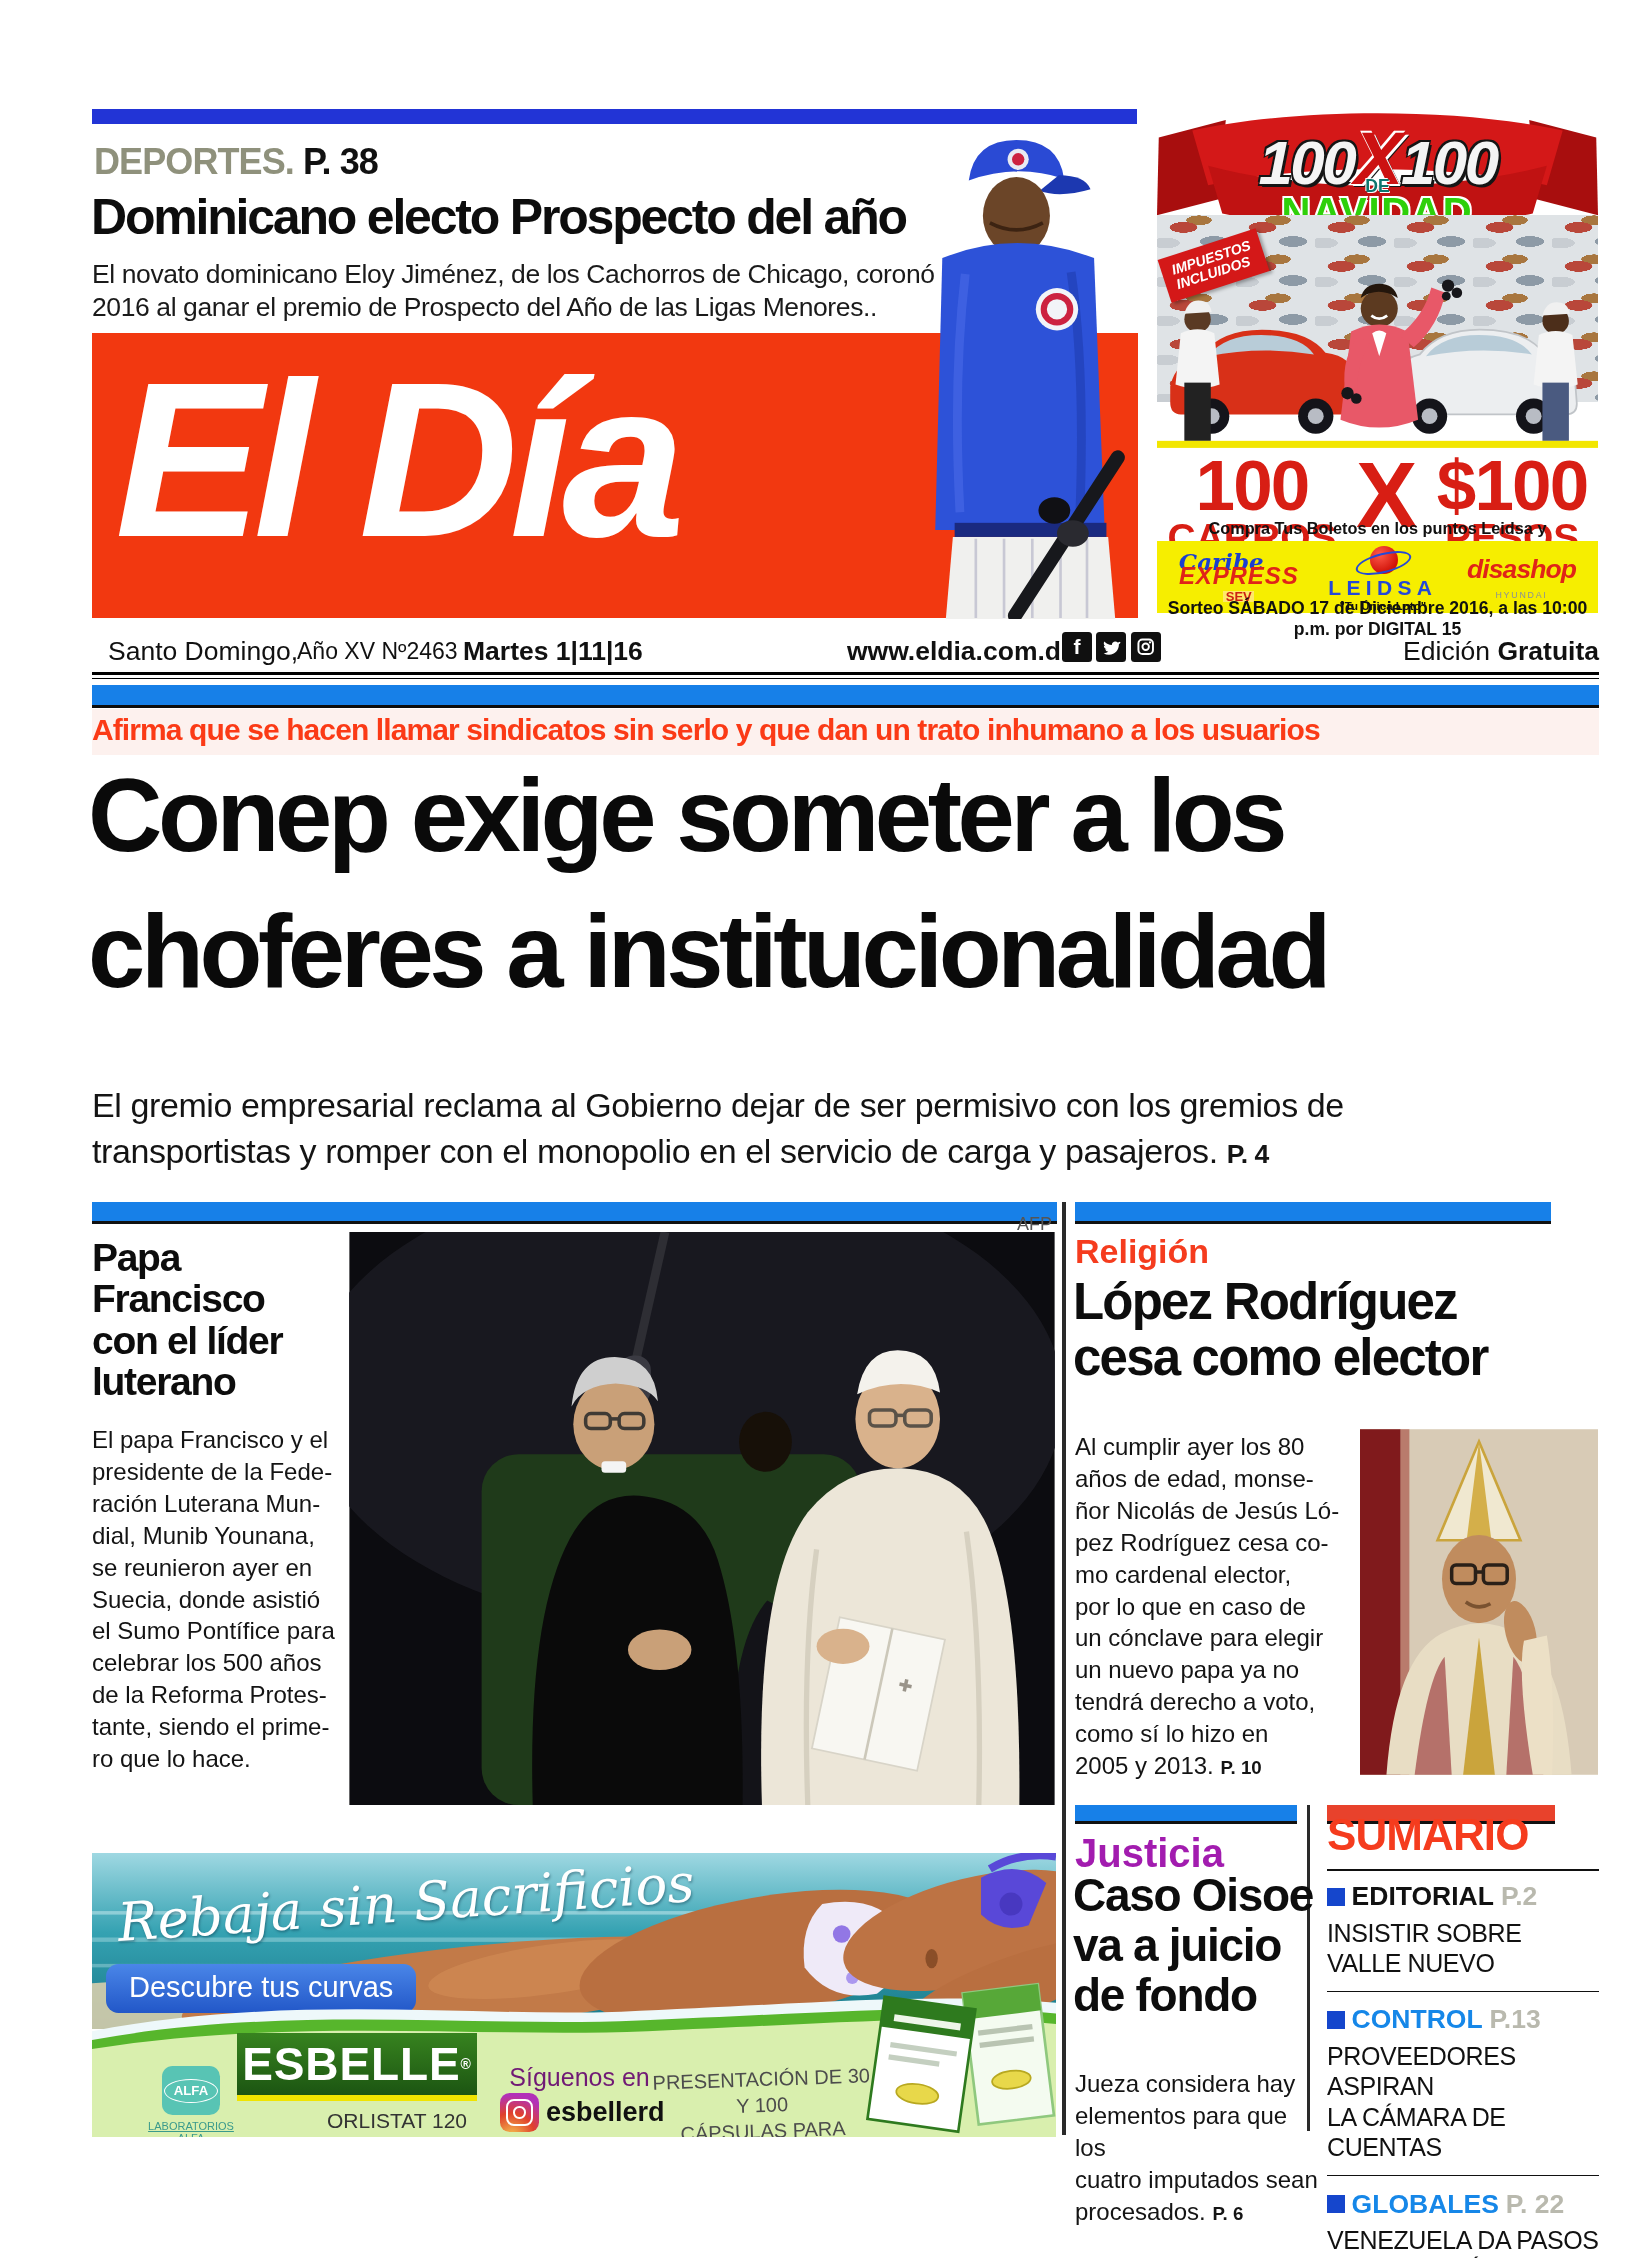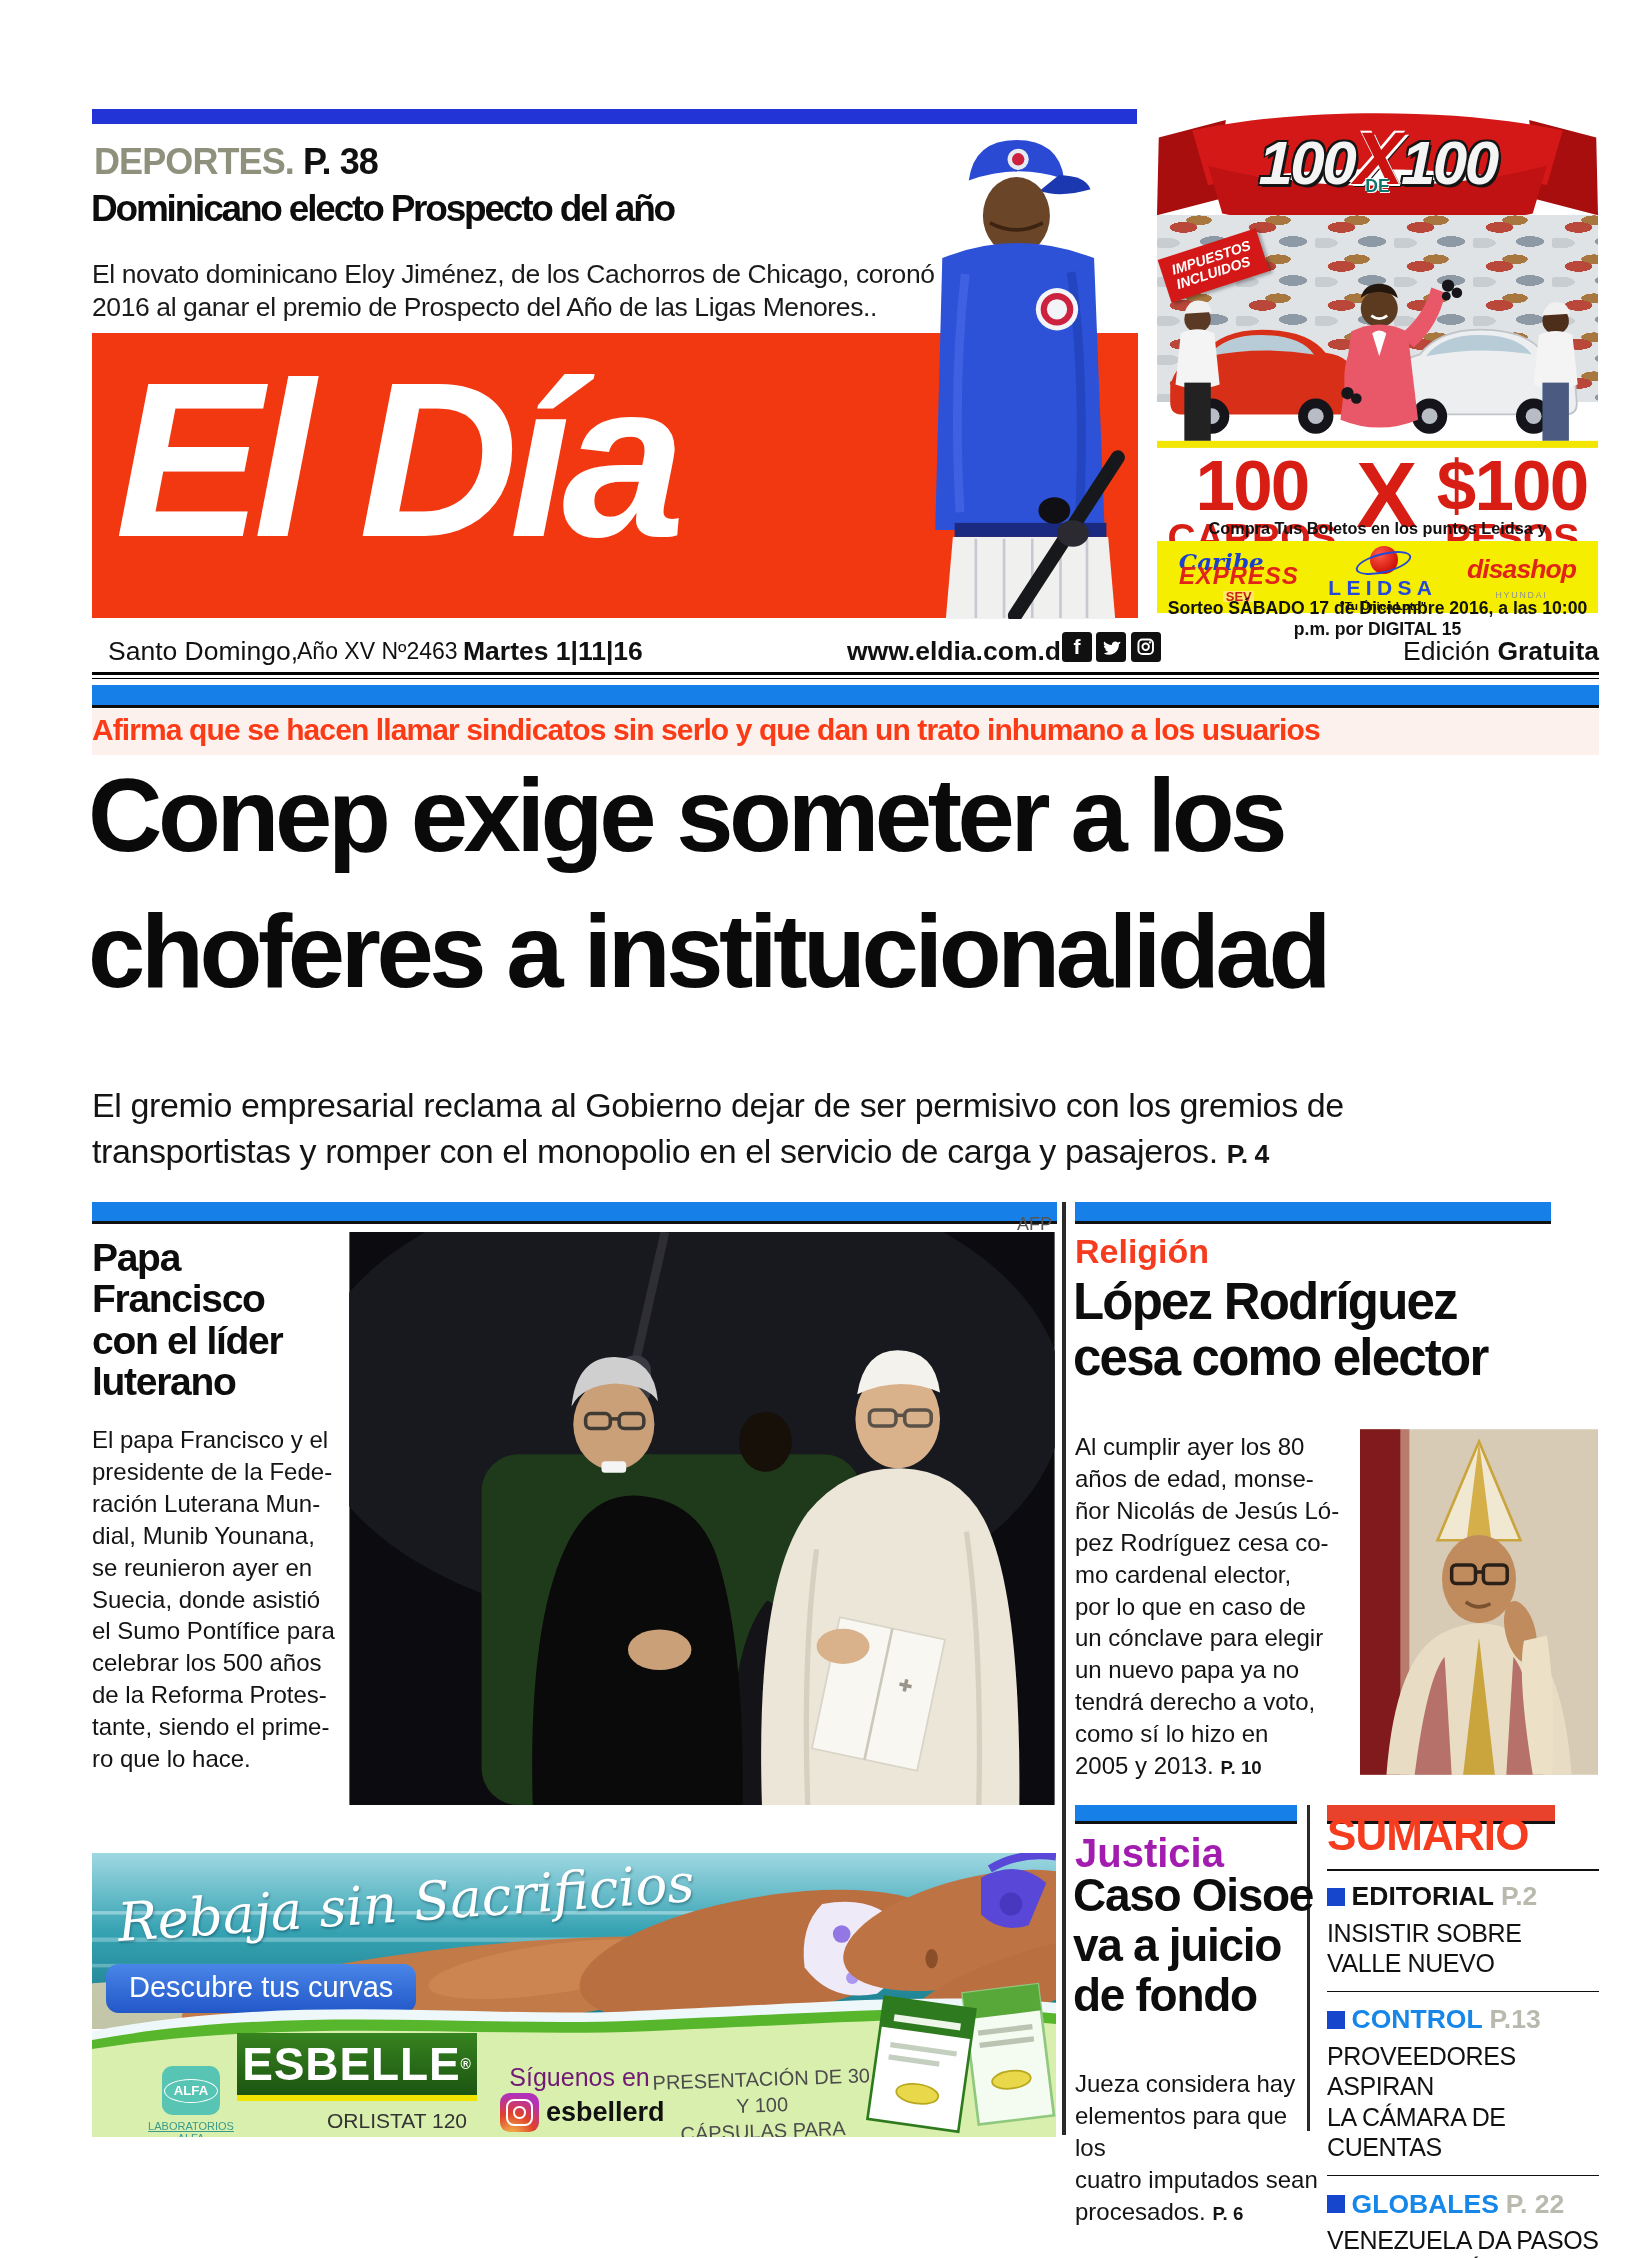--- a/index.html
+++ b/index.html
@@ -4,21 +4,21 @@
 <style>
   html,body{margin:0;padding:0;background:#fff;}
   body{font-family:"Liberation Sans",sans-serif;color:#111;}
   .page{position:relative;width:1638px;height:2258px;background:#fff;overflow:hidden;}
   .abs{position:absolute;}
   .pre{white-space:pre-line;}
   
   .topbar{left:92px;top:109px;width:1045px;height:15px;background:#2234d6;}
   .deportes{left:94px;top:141px;font-size:36px;font-weight:bold;letter-spacing:-0.9px;}
   .deportes .sec{color:#8f917c;}
-  .top-headline{left:91px;top:188px;font-size:37px;font-weight:bold;letter-spacing:-2.2px;color:#0d0d0d;}
+  .top-headline{left:91px;top:188px;font-size:50px;font-weight:bold;letter-spacing:-2.2px;color:#0d0d0d;}
   .top-deck{left:92px;top:258px;font-size:26.5px;line-height:1.25;color:#1a1a1a;letter-spacing:-0.4px;}
   
   .masthead{left:92px;top:333px;width:1046px;height:285px;background:#f23810;}
   .masthead .logo{position:absolute;left:23px;top:-16px;font-size:221px;line-height:285px;font-weight:bold;font-style:italic;color:#fff;letter-spacing:-8.8px;}
   .player{left:884px;top:124px;width:256px;height:495px;}
   
   .promo{left:1157px;top:111px;width:441px;height:513px;}
   .promo .ribbon{position:absolute;left:0;top:0;}
   .logo100{position:absolute;left:0;top:5.3px;width:100%;text-align:center;font-style:italic;font-weight:bold;font-size:62px;letter-spacing:-2.6px;color:#f4f4f4;text-shadow:2.6px 2.6px 0 #151515,-1.8px -1.8px 0 #151515,1.8px -1.8px 0 #151515,-1.8px 1.8px 0 #151515;}
   .logo100 .x{color:#cc1111;font-size:74px;text-shadow:1.8px 1.8px 0 #fff,-1.8px -1.8px 0 #fff,2.6px 2.6px 0 #151515;}
@@ -163,20 +163,21 @@
 
   <div class="abs promo">
     <svg class="ribbon" width="441" height="106" viewBox="0 0 500 120">
       <path d="M2,30 L78,10 L70,100 L0,118 Z" fill="#a80e0e"></path>
       <path d="M498,30 L422,10 L430,100 L500,118 Z" fill="#a80e0e"></path>
       <path d="M40,22 C160,-4 340,-4 460,22 L442,84 C330,60 170,60 58,84 Z" fill="#d41818"></path>
       <path d="M58,62 C170,92 330,92 442,62 L426,116 C330,138 170,138 74,116 Z" fill="#c01212"></path>
     </svg>
     <div class="logo100"><span>100</span><span class="x">X</span><span>100</span></div>
     <div class="logo-de">DE</div>
+    <div class="logo-navidad">NAVIDAD</div>
     <div class="carsbg"></div>
     <div class="impuestos pre">IMPUESTOS
 INCLUIDOS</div>
     <svg class="promo-scene" width="441" height="196" viewBox="0 0 500 222">
       <g>
         <path d="M15,152 q6,-28 36,-36 q22,-28 68,-28 q52,0 72,26 q32,4 36,32 l2,26 q0,12 -12,12 h-190 q-12,0 -12,-14z" fill="#d83018"></path>
         <path d="M58,118 q18,-24 60,-24 q44,0 60,22 q-60,-10 -120,2z" fill="#b8ccd8"></path>
         <circle cx="62" cy="186" r="20" fill="#14141a"></circle>
           <circle cx="62" cy="186" r="9" fill="#b8bcc4"></circle>
         <circle cx="180" cy="186" r="20" fill="#14141a"></circle>

